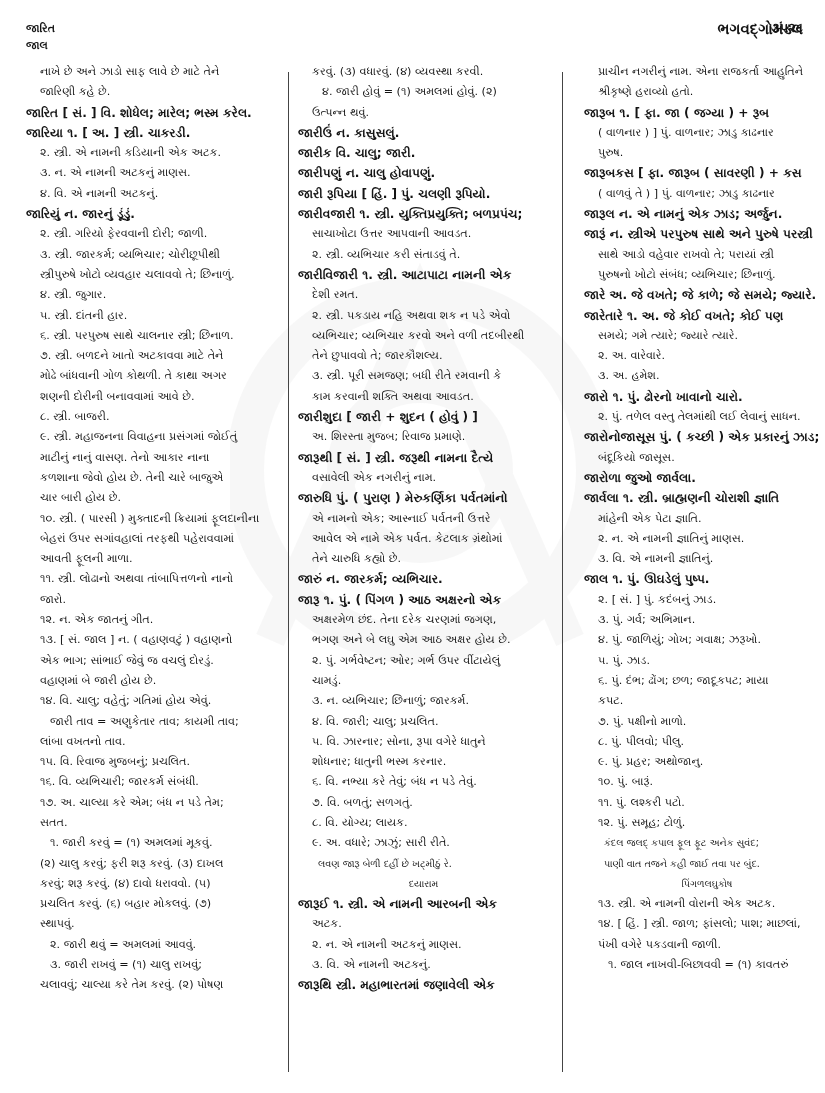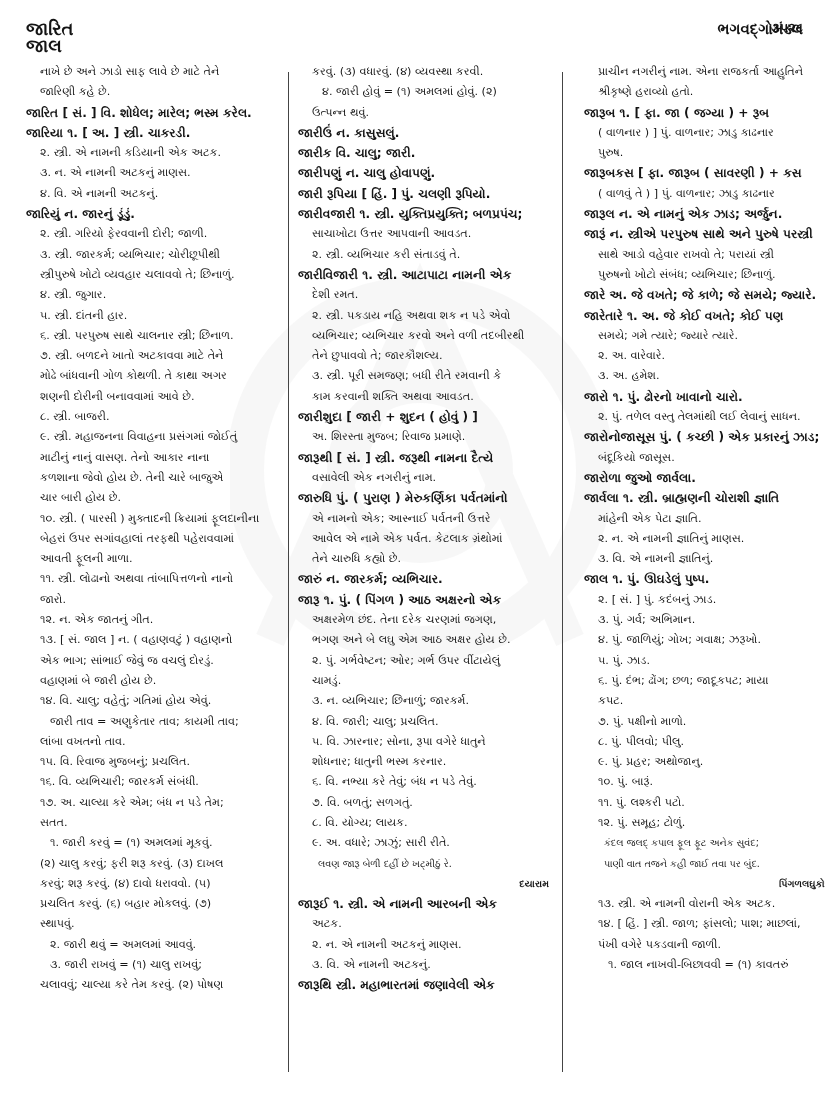--- a/index.html
+++ b/index.html
@@ -7,41 +7,41 @@
     width: 825px; height: 1093px; overflow: hidden; position: relative;
     font-family: "DejaVu Sans", sans-serif; color: #141414;
   }
   .watermark {
     position: absolute; left: 230px; top: 260px; width: 380px; height: 420px;
     pointer-events: none; opacity: 0.07;
   }
   .header {
     position: absolute; top: 20px; left: 26px; right: 22px; height: 40px;
   }
-  .hdr-left { position: absolute; left: 0; top: 0; font-size: 18px; font-weight: bold; line-height: 17px; }
+  .hdr-left { position: absolute; left: 0; top: 0; font-size: 11px; font-weight: bold; line-height: 17px; }
   .hdr-center { position: absolute; left: 0; right: 0; top: 0; text-align: right; font-size: 15px; font-weight: bold; }
   .hdr-right { position: absolute; right: 0; top: 0; font-size: 13px; font-weight: bold; }
   .columns {
     position: absolute; top: 62px; left: 26px; width: 790px; height: 1020px;
   }
   .col {
     position: absolute; top: 0; height: 1020px; font-size: 11.2px; line-height: 20.3px;
   }
   .col.c1 { left: 0; width: 252px; }
   .col.c2 { left: 272px; width: 255px; }
   .col.c3 { left: 546px; width: 250px; margin-left: 12px; }
   .rule { position: absolute; top: 10px; width: 1px; background: #444; height: 1000px; }
   .rule.r1 { left: 262px; }
   .rule.r2 { left: 536px; }
   .ln { display: block; white-space: nowrap; overflow: hidden; text-align: justify; }
   .hw { font-weight: bold; font-size: 12.2px; }
   .ind1 { padding-left: 14px; }
   .ind2 { padding-left: 24px; }
   .quote { font-size: 9.6px; padding-left: 20px; }
-  .attrib { text-align: right; font-size: 9.6px; font-weight: bold; padding-right: 4px; }
+  .attrib { text-align: center; font-size: 9.6px; font-weight: normal; padding-right: 4px; }
 </style>
 </head>
 <body>
 
 <svg class="watermark" viewBox="0 0 380 420">
   <circle cx="190" cy="210" r="175" fill="none" stroke="#9a9a9a" stroke-width="38"></circle>
   <circle cx="190" cy="210" r="80" fill="none" stroke="#9a9a9a" stroke-width="26"></circle>
   <path d="M40 380 L190 40 L340 380" fill="none" stroke="#9a9a9a" stroke-width="30"></path>
 </svg>
 

